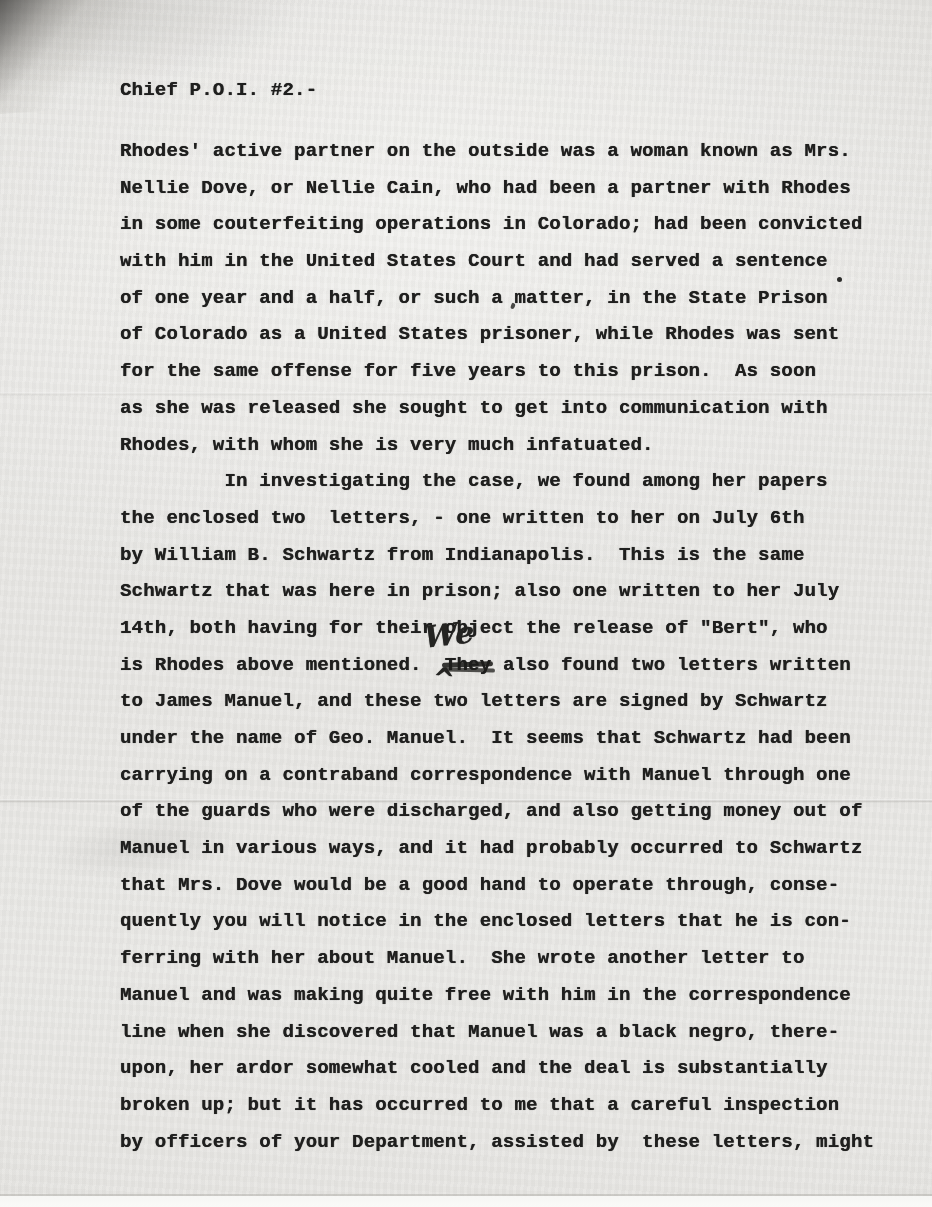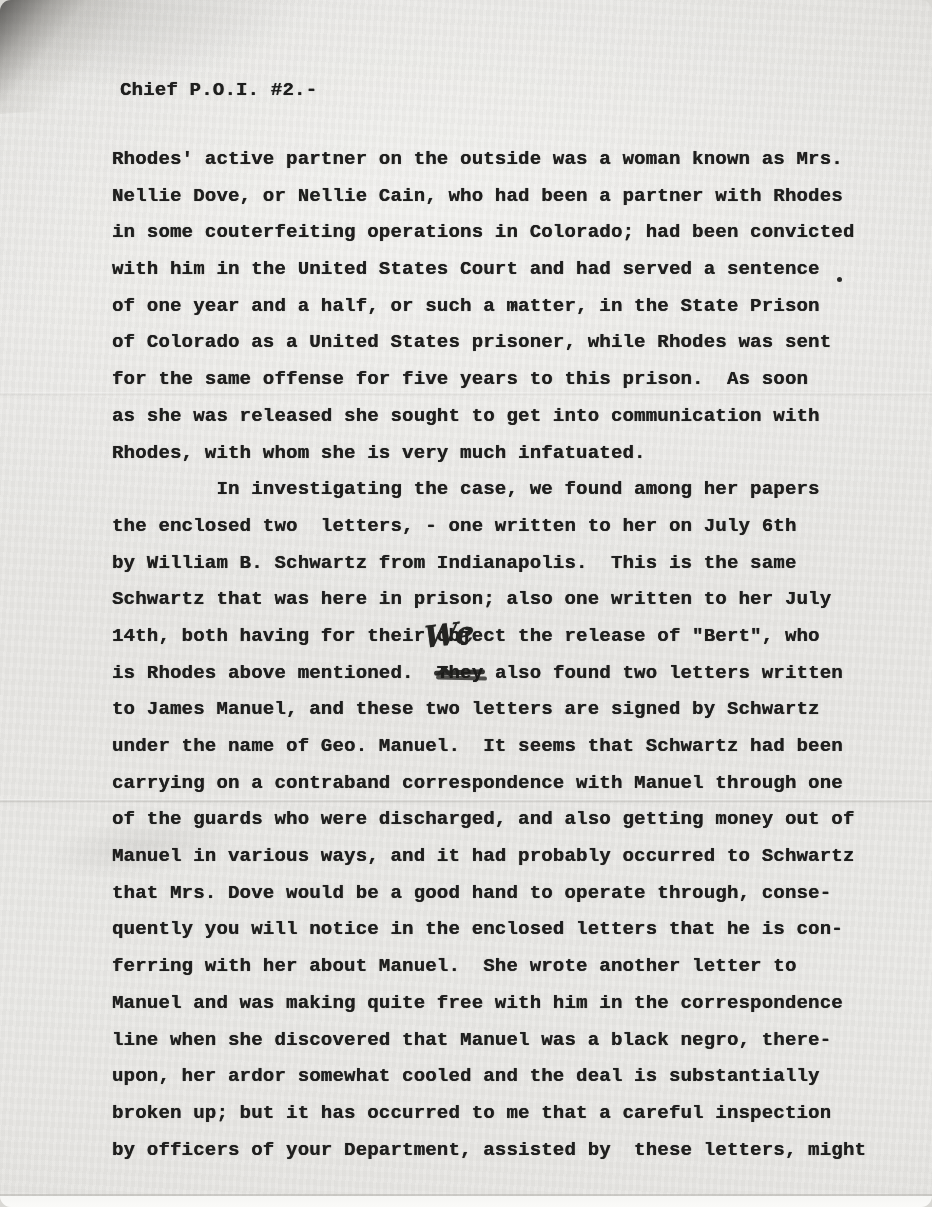--- a/index.html
+++ b/index.html
@@ -10,21 +10,20 @@
   .page {
     position: relative;
     width: 932px;
     height: 1207px;
     overflow: hidden;
     background:
       radial-gradient(ellipse 900px 600px at 45% 18%, rgba(250,250,248,0.55), rgba(250,250,248,0) 70%),
       radial-gradient(ellipse 1100px 900px at 50% 60%, rgba(0,0,0,0) 60%, rgba(120,118,112,0.10) 100%),
       linear-gradient(180deg, #ecebe8 0%, #e9e8e5 30%, #e8e7e4 55%, #eae9e6 80%, #e7e6e3 100%);
     font-family: "Liberation Mono", "DejaVu Sans Mono", monospace;
-    border-radius: 11px;
   }
   
   .grain {
     position: absolute; inset: 0;
     background:
       repeating-linear-gradient(94deg, rgba(255,255,255,0.035) 0 3px, rgba(0,0,0,0.018) 3px 7px),
       repeating-linear-gradient(3deg, rgba(255,255,255,0.025) 0 5px, rgba(0,0,0,0.012) 5px 11px);
     pointer-events: none;
   }
   
@@ -76,23 +75,22 @@
     letter-spacing: 0.2px;
     text-shadow: 0 0 0.7px rgba(15,15,14,0.8), 0.4px 0.4px 0.5px rgba(15,15,14,0.35);
     white-space: pre;
   }
   .doc-header {
     position: absolute;
     left: 120px; top: 79px;
   }
   .typed-body {
     position: absolute;
-    left: 112px; top: 133px;
+    left: 120px; top: 133px;
     line-height: 36.7px;
-    margin-top: 8px;
   }
   .typed-body .line { height: 36.7px; }
   
   .struck { position: relative; display: inline-block; text-align: right; }
   .struck::before {
     content: ""; position: absolute; left: -3px; right: -2px; top: 42%; height: 5px;
     background: rgba(28,28,26,0.88); border-radius: 3px; transform: rotate(-2deg);
   }
   .struck::after {
     content: ""; position: absolute; left: -1px; right: -4px; top: 58%; height: 4px;

